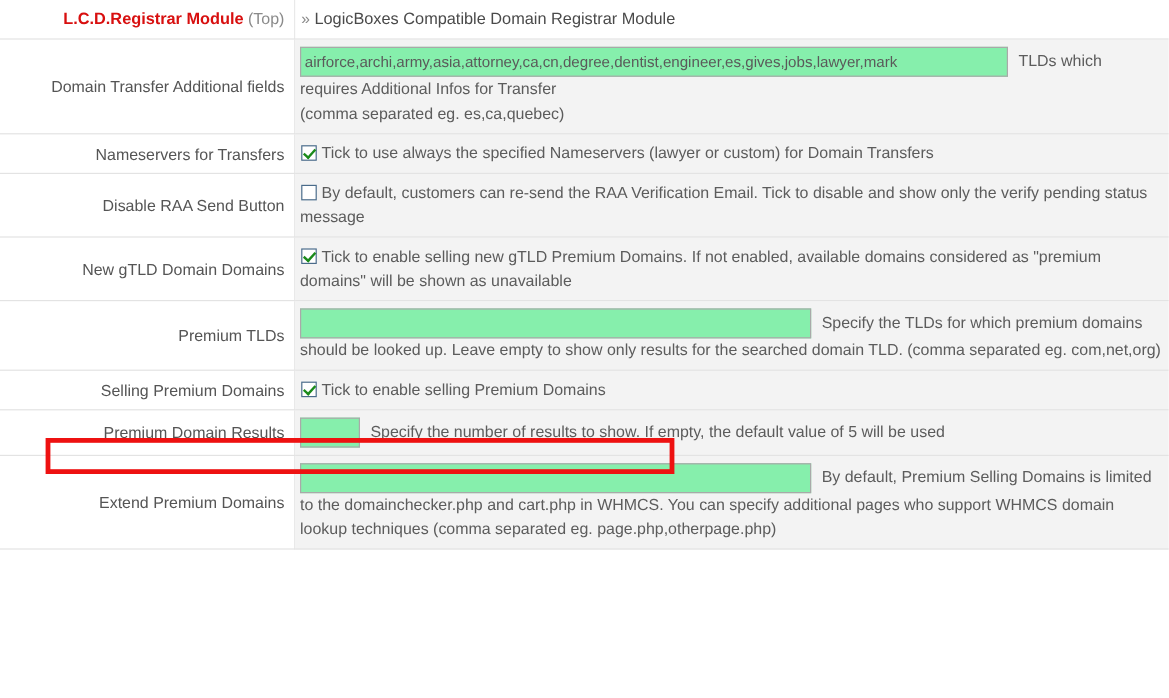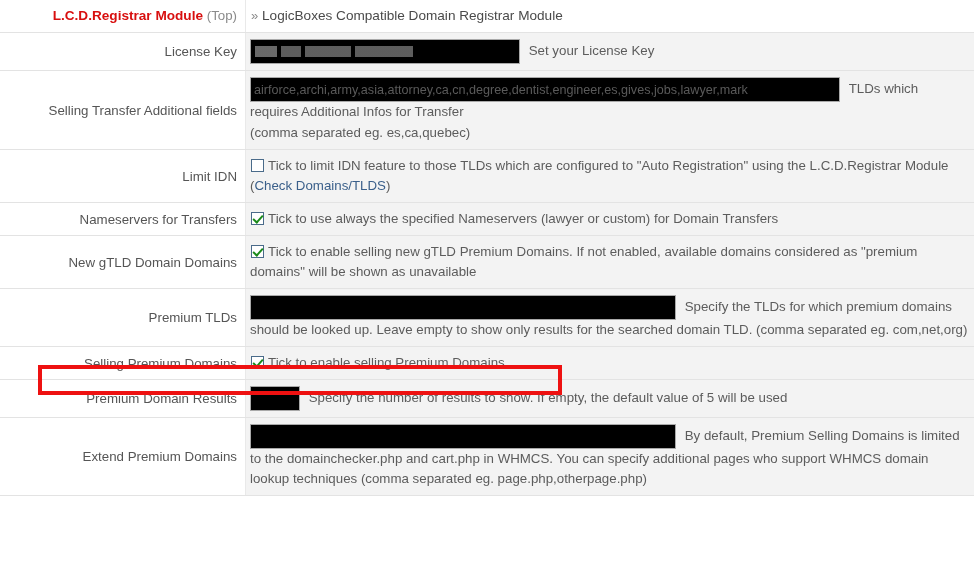--- a/index.html
+++ b/index.html
@@ -77,21 +77,21 @@
     color: #4a4a4a;
     margin-top: 16px;
   }
 
   
   input[type="text"] {
     font-family: "Liberation Sans", sans-serif;
     font-size: 12.6px;
     color: #5a5a5a;
     border: 1px solid #a9a9a9;
-    background: #000000;
+    background: #86efac;
     padding: 2px 3px;
     height: 19px;
     box-sizing: content-box;
     vertical-align: middle;
     outline: none;
   }
   input.license-key {
     width: 262px;
     color: transparent;
     background-image: linear-gradient(90deg,
@@ -176,52 +176,45 @@
       <td class="label-cell">
         <span class="module-title">L.C.D.Registrar Module</span>
         <span class="module-top">(Top)</span>
       </td>
       <td class="field-cell">
         <span class="chev">»</span>
         <span class="header-desc">LogicBoxes Compatible Domain Registrar Module</span>
       </td>
     </tr>
 
-    <tr>
-      <td class="label-cell">License Key</td>
-      <td class="field-cell">
-        <input type="text" class="license-key" value="" style="">
-        <span class="inline-note">Set your License Key</span>
-      </td>
-    </tr>
-
-    <tr>
-      <td class="label-cell">Selling Transfer Additional fields</td>
+
+    <tr>
+      <td class="label-cell">Domain Transfer Additional fields</td>
       <td class="field-cell">
         <input type="text" class="transfer-fields" value="airforce,archi,army,asia,attorney,ca,cn,degree,dentist,engineer,es,gives,jobs,lawyer,mark" style="">
         <span class="inline-note">TLDs which requires Additional Infos for Transfer</span>
         <span class="note-block">(comma separated eg. es,ca,quebec)</span>
       </td>
     </tr>
 
-    <tr>
-      <td class="label-cell">Limit IDN</td>
-      <td class="field-cell">
-        <span class="cb"></span><span class="cb-text">Tick to limit IDN feature to those TLDs which are configured to "Auto Registration" using the L.C.D.Registrar Module (</span><span class="link">Check Domains/TLDS</span><span class="cb-text">)</span>
-      </td>
-    </tr>
 
     <tr>
       <td class="label-cell">Nameservers for Transfers</td>
       <td class="field-cell">
         <span class="cb checked"></span><span class="cb-text">Tick to use always the specified Nameservers (lawyer or custom) for Domain Transfers</span>
       </td>
     </tr>
 
 
+    <tr>
+      <td class="label-cell">Disable RAA Send Button</td>
+      <td class="field-cell">
+        <span class="cb"></span><span class="cb-text">By default, customers can re-send the RAA Verification Email. Tick to disable and show only the verify pending status message</span>
+      </td>
+    </tr>
 
     <tr>
       <td class="label-cell">New gTLD Domain Domains</td>
       <td class="field-cell">
         <span class="cb checked"></span><span class="cb-text">Tick to enable selling new gTLD Premium Domains. If not enabled, available domains considered as "premium domains" will be shown as unavailable</span>
       </td>
     </tr>
 
     <tr>
       <td class="label-cell">Premium TLDs</td>

